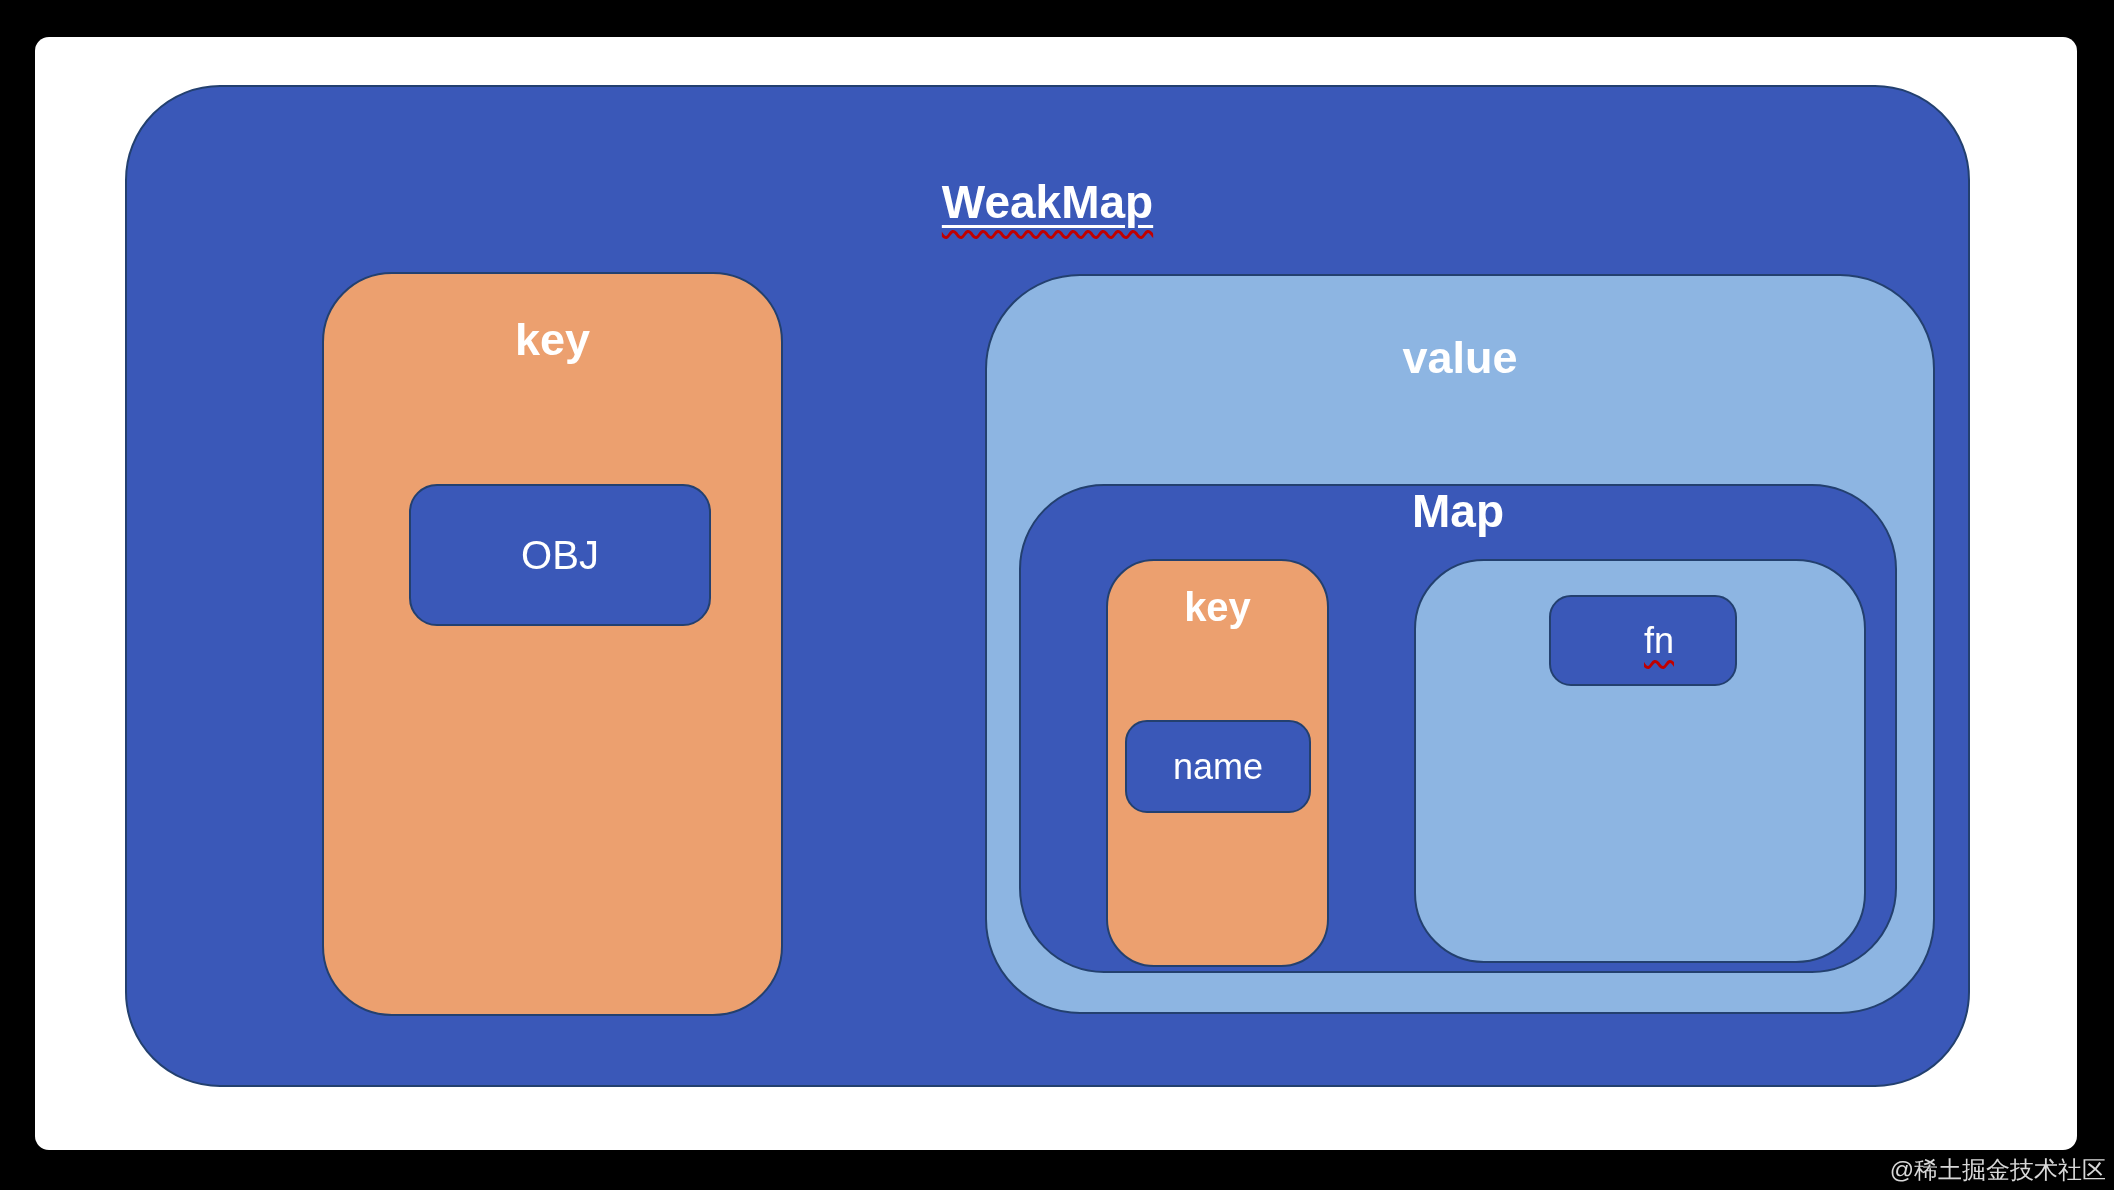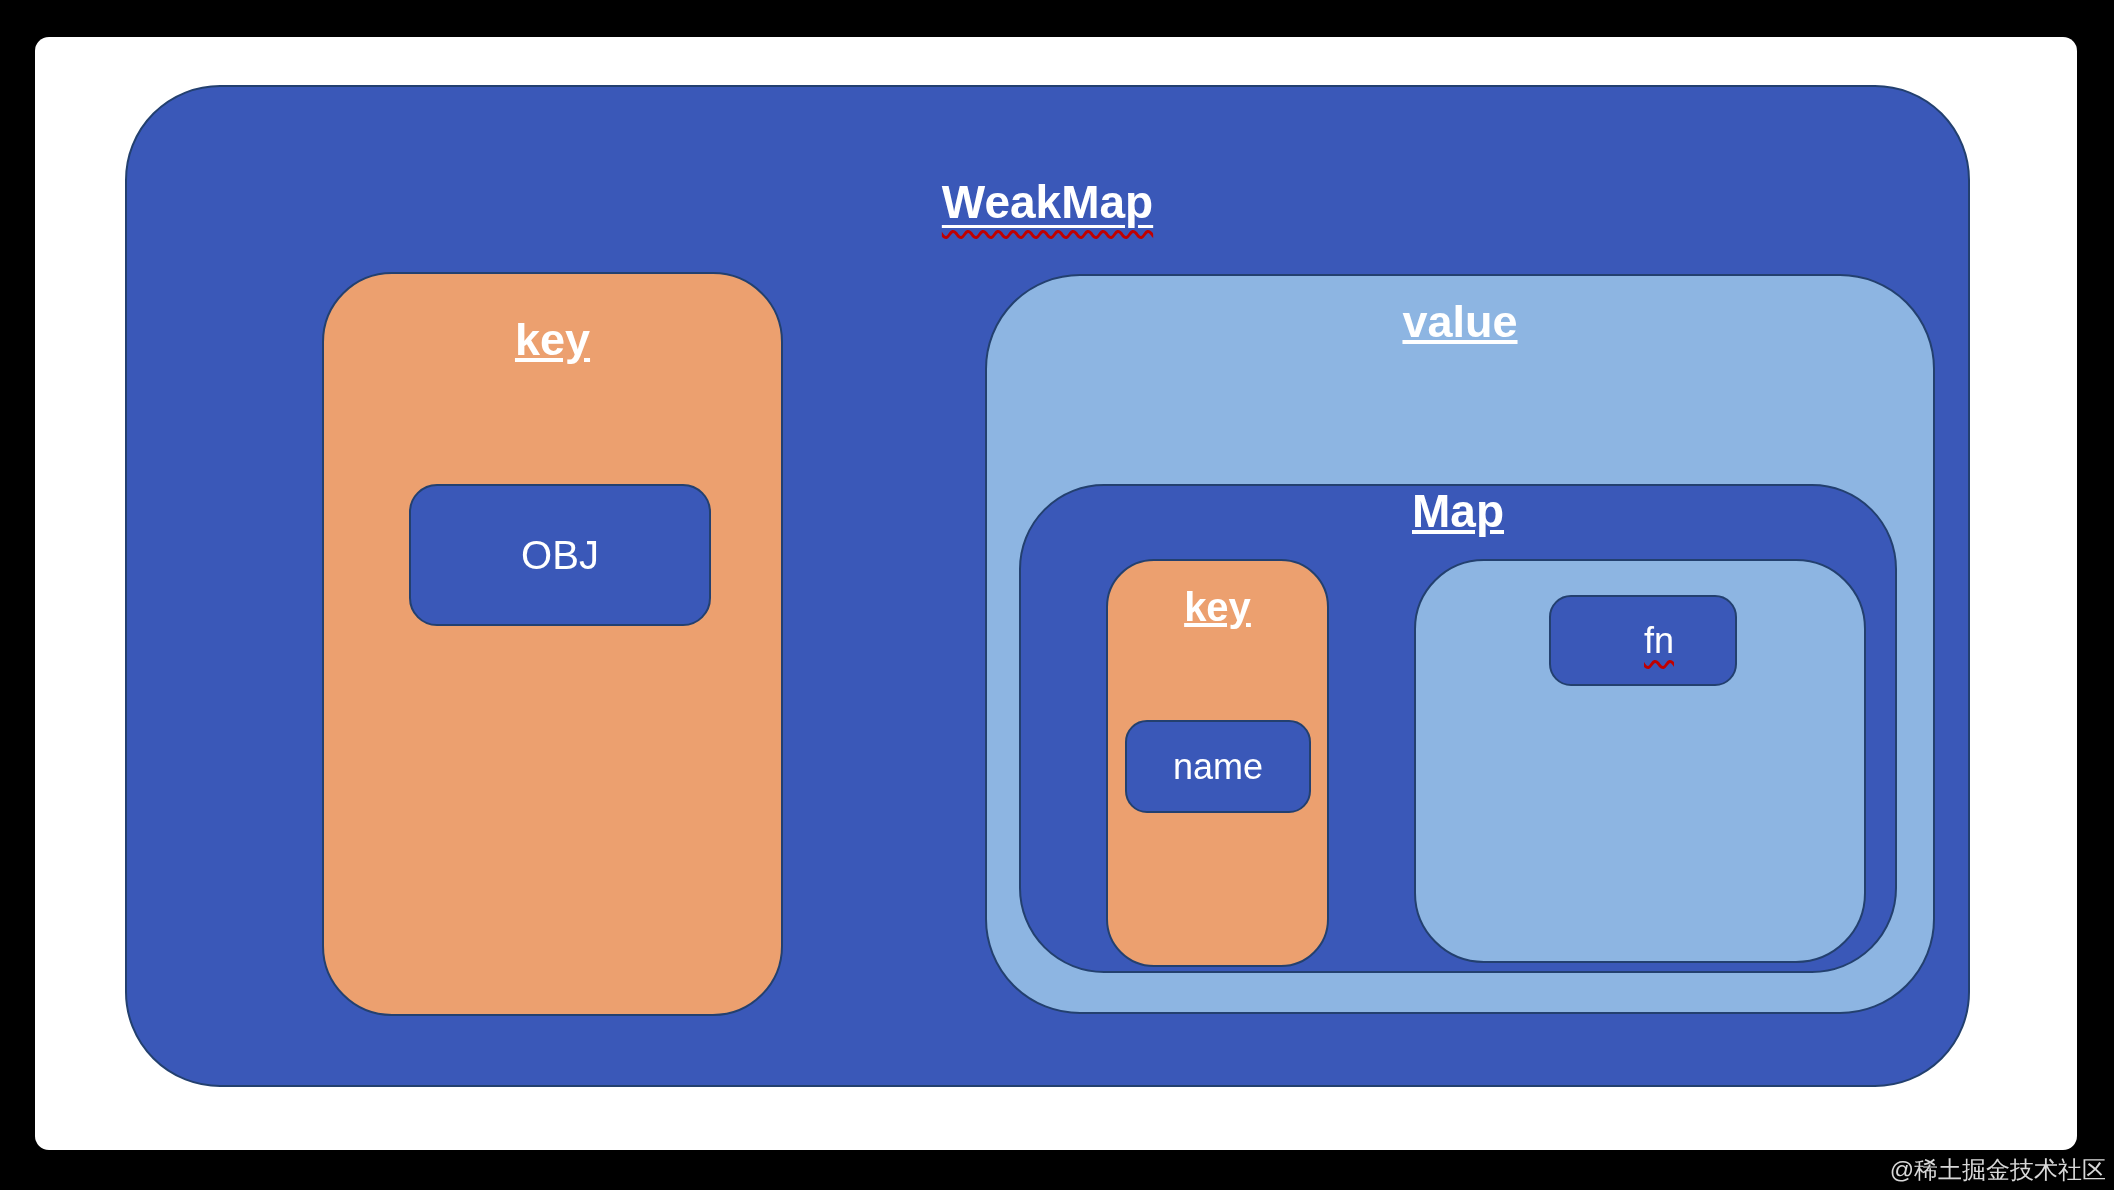--- a/index.html
+++ b/index.html
@@ -53,34 +53,34 @@
     text-decoration-color:#fff;
     text-decoration-thickness:3px;
     text-underline-offset:7px;
   }
   .key-left{
     left:195px;top:185px;width:461px;height:744px;
     background:var(--orange);border-radius:70px;
   }
   .box-label{
     position:absolute;top:0;left:0;width:100%;
-    text-align:center;color:#fff;font-weight:700;text-decoration:underline;
+    text-align:center;color:#fff;font-weight:700;
   }
   .key-left .box-label{padding-top:42px;font-size:45px;line-height:48px;}
   .obj{
     left:85px;top:210px;width:302px;height:142px;
     background:var(--dark-blue);border-radius:28px;
     display:flex;align-items:center;justify-content:center;
     color:#fff;font-size:40px;font-weight:400;
   }
   .value{
     left:858px;top:187px;width:950px;height:740px;
     background:var(--light-blue);border-radius:95px;
   }
-  .value > .box-label{padding-top:22px;font-size:45px;line-height:48px;}
+  .value > .box-label{padding-top:58px;font-size:45px;line-height:48px;}
   .map{
     left:32px;top:208px;width:878px;height:489px;
     background:var(--dark-blue);border-radius:85px;
   }
   .map > .box-label{font-size:46px;line-height:50px;}
   .key-inner{
     left:85px;top:73px;width:223px;height:408px;
     background:var(--orange);border-radius:48px;
   }
   .key-inner > .box-label{padding-top:24px;font-size:40px;line-height:44px;}

